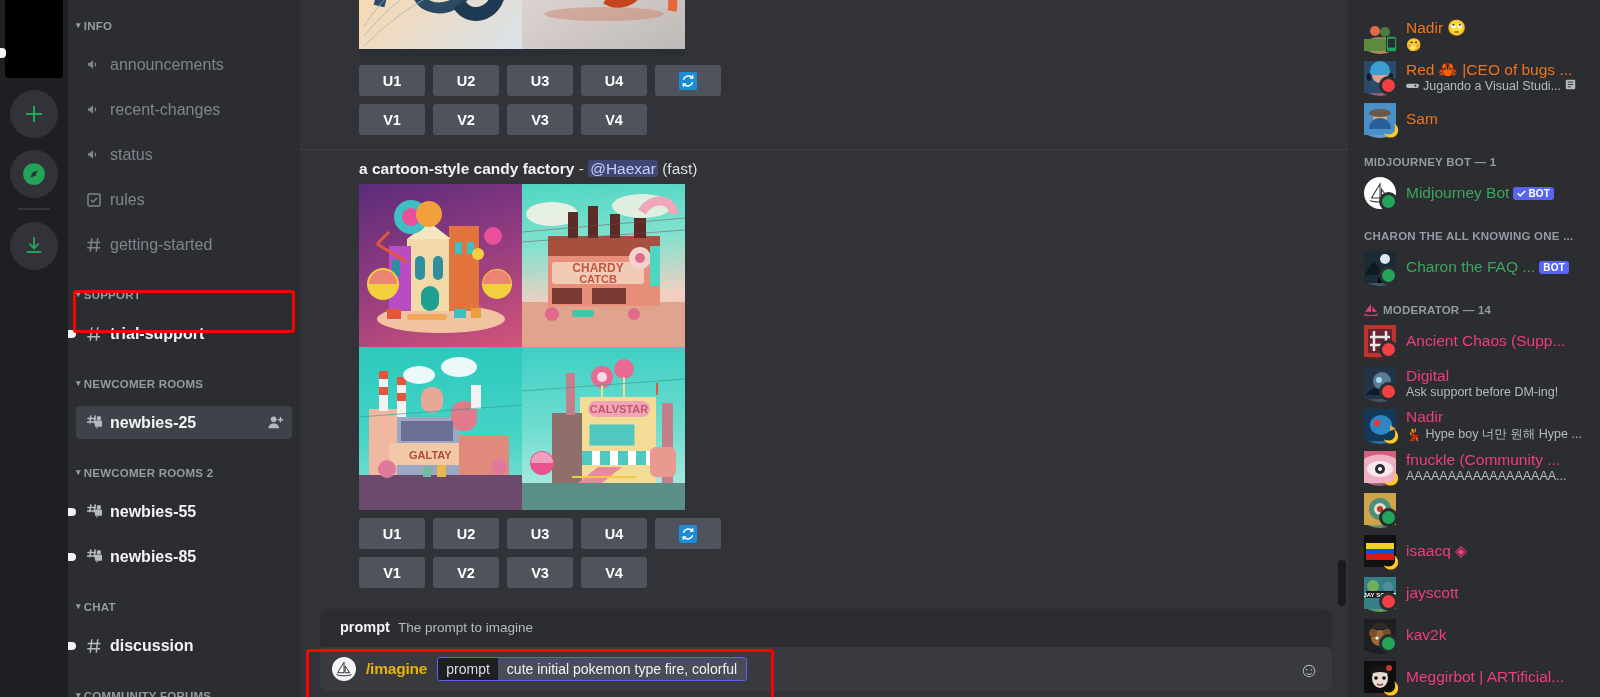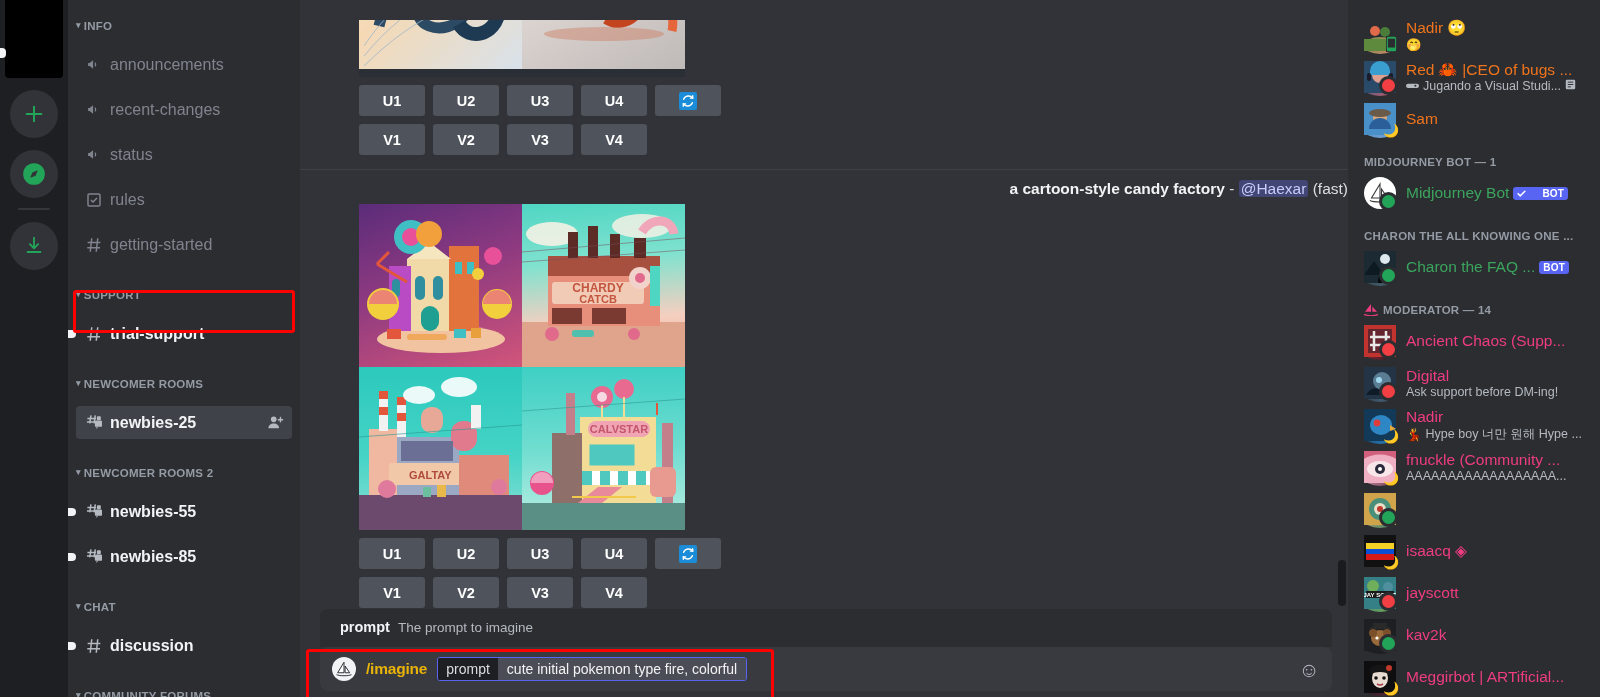--- a/index.html
+++ b/index.html
@@ -54,38 +54,38 @@
     position: absolute; left: -8px; top: 50%; transform: translateY(-50%);
     width: 8px; height: 8px; background: #f2f3f5; border-radius: 0 4px 4px 0;
   }
   .chan .trail { margin-left: auto; color: #b5bac1; display: flex; align-items: center; }
   .showcase-black { margin: 6px 8px 0 8px; height: 60px; background: #000; border-radius: 6px 6px 0 0; }
 
   .hl-box { position: absolute; border: 3px solid #ff0000; border-radius: 3px; pointer-events: none; z-index: 40; }
 
   
   .main { flex: 1 1 auto; background: #313338; position: relative; display: flex; flex-direction: column; overflow: hidden; }
-  .msgs { flex: 1 1 auto; position: relative; overflow: hidden; padding: 0 0 0 0; margin-top: 20px; }
+  .msgs { flex: 1 1 auto; position: relative; overflow: hidden; padding: 0 0 0 0; }
 
   .topclip { height: 57px; overflow: hidden; position: relative; }
   .topclip .grid2 { position: absolute; left: 59px; top: -114px; }
 
   .btnrow { display: flex; gap: 8px; padding: 8px 0 0 59px; }
   .mjbtn {
     width: 66px; height: 31px; background: #4f545c; border-radius: 3px;
     color: #fff; font-size: 14.5px; font-weight: bold;
     display: flex; align-items: center; justify-content: center; cursor: pointer;
     border: none; font-family: "Liberation Sans", sans-serif;
   }
   .mjbtn.refresh { }
   .refresh-glyph { width: 18px; height: 18px; background: #1a8cd8; border-radius: 2px; display:flex; align-items:center; justify-content:center; }
 
   .msg-sep { height: 1px; background: #3f4147; margin: 14px 0 0 0; }
 
-  .msg-head { padding: 10px 0 6px 59px; color: #f2f3f5; font-size: 15.5px; text-align: right; }
+  .msg-head { padding: 10px 0 6px 59px; color: #f2f3f5; font-size: 15.5px; }
   .msg-head .bold { font-weight: bold; }
   .msg-head .mention { background: #414675; color: #c9cdfb; border-radius: 3px; padding: 0 2px; font-weight: 500; }
   .msg-head .dim { color: #dbdee1; }
 
   .grid2 { width: 327px; }
   .grid2 .row { display: flex; }
   .grid2 .cell { width: 163px; height: 163px; position: relative; overflow: hidden; }
 
   
   .composer-wrap { position: relative; padding: 0 16px 6px 20px; }
@@ -130,21 +130,21 @@
   .status.online { background: #23a559; }
   .status.dnd { background: #f23f43; }
   .status.idle-moon { background: transparent; border: none; width: 16px; height: 16px; right: -3px; bottom: -3px;
       display:flex; align-items:center; justify-content:center; font-size: 13px; }
   .status.mobile { background: transparent; border: none; width: 14px; height: 18px; right: -4px; bottom: -3px; }
   .mtext { min-width: 0; flex: 1 1 auto; }
   .mname { font-size: 15.5px; font-weight: 500; white-space: nowrap; overflow: hidden; text-overflow: ellipsis; display:flex; align-items:center; gap:4px; }
   .msub { font-size: 12.5px; color: #b5bac1; white-space: nowrap; overflow: hidden; text-overflow: ellipsis; display:flex; align-items:center; gap:4px; }
   .badge-bot {
     background: #5865f2; color: #fff; font-size: 10px; font-weight: bold;
-    border-radius: 3px; padding: 1px 4px; display: inline-flex; align-items: center; gap: 16px; letter-spacing: .02em;
+    border-radius: 3px; padding: 1px 4px; display: inline-flex; align-items: center; gap: 2px; letter-spacing: .02em;
   }
   .scroll-thumb { position: absolute; width: 8px; background: #1a1b1e; border-radius: 4px; right: 2px; }
 </style>
 </head>
 <body>
 
 <div class="app">
 
   <div class="rail">
     <div class="rail-pill"></div>

